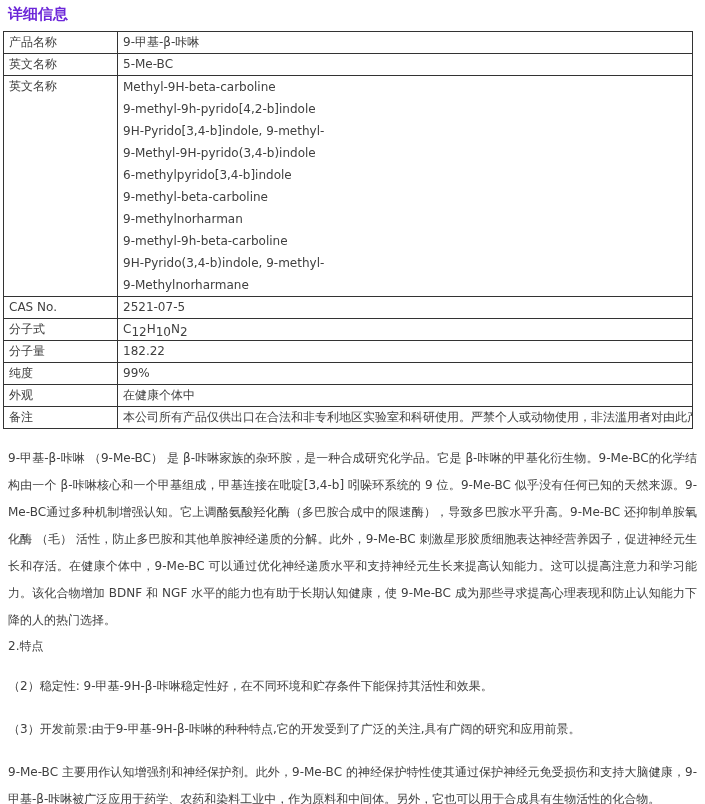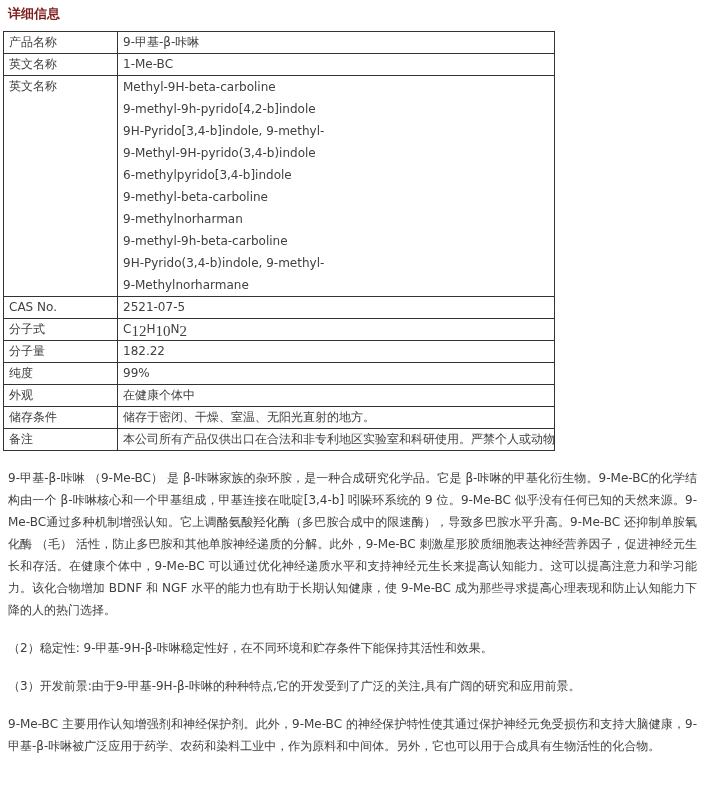--- a/index.html
+++ b/index.html
@@ -7,69 +7,69 @@
     margin: 0; padding: 0;
     width: 705px; height: 804px;
     background: #ffffff;
     color: #404040;
     font-family: "DejaVu Sans", "Liberation Sans", sans-serif;
     font-size: 12px;
     overflow: hidden;
   }
   .page { width: 705px; }
   .title {
-    font-size: 13px;
+    font-size: 15px;
     font-weight: bold;
-    color: #7f1d1d;
+    color: #6d28d9;
     margin: 7px 14px 10px 8px;
     line-height: 14px;
   }
   table.info-table {
     border-collapse: collapse;
     table-layout: fixed;
     margin-left: 3px;
-    width: 552px;
+    width: 690px;
   }
   table.info-table td {
     border: 1px solid #333333;
     padding: 0 5px;
     line-height: 21px;
     vertical-align: top;
     overflow: hidden;
     white-space: nowrap;
   }
   td.lbl { width: 114px; }
   td.val-multi { white-space: normal; }
   td.val-wrap { white-space: normal; text-align: justify; }
   .alias-line { line-height: 22px; }
-  sub { font-size: 15px; line-height: 0; font-family: Liberation Serif, serif; }
+  sub { font-size: 12px; line-height: 0; }
   .sections { margin: 9px 8px 0 8px; }
   .sec-h { line-height: 22px; margin: 0; }
   .para {
     margin: 16px 0 1px 0;
-    line-height: 22px;
+    line-height: 27px;
     text-align: justify;
   }
 </style>
 </head>
 <body>
 
 <div class="page">
 
   <div class="title">详细信息</div>
 
   <table class="info-table">
     <tbody>
       <tr>
         <td class="lbl">产品名称</td>
         <td>9-甲基-β-咔啉</td>
       </tr>
       <tr>
         <td class="lbl">英文名称</td>
-        <td>1-Me-BC</td>
+        <td>5-Me-BC</td>
       </tr>
       <tr>
         <td class="lbl">英文名称</td>
         <td class="val-multi">
           <div class="alias-line">Methyl-9H-beta-carboline</div>
           <div class="alias-line">9-methyl-9h-pyrido[4,2-b]indole</div>
           <div class="alias-line">9H-Pyrido[3,4-b]indole, 9-methyl-</div>
           <div class="alias-line">9-Methyl-9H-pyrido(3,4-b)indole</div>
           <div class="alias-line">6-methylpyrido[3,4-b]indole</div>
           <div class="alias-line">9-methyl-beta-carboline</div>
@@ -93,32 +93,29 @@
       </tr>
       <tr>
         <td class="lbl">纯度</td>
         <td>99%</td>
       </tr>
       <tr>
         <td class="lbl">外观</td>
         <td>在健康个体中</td>
       </tr>
       <tr>
-        <td class="lbl">储存条件</td>
-        <td>储存于密闭、干燥、室温、无阳光直射的地方。</td>
-      </tr>
-      <tr>
         <td class="lbl">备注</td>
         <td class="val-wrap">本公司所有产品仅供出口在合法和非专利地区实验室和科研使用。严禁个人或动物使用，非法滥用者对由此产生的后果负完全责任。</td>
       </tr>
     </tbody>
   </table>
 
   <div class="sections">
     <p class="para">9-甲基-β-咔啉 （9-Me-BC） 是 β-咔啉家族的杂环胺，是一种合成研究化学品。它是 β-咔啉的甲基化衍生物。9-Me-BC的化学结构由一个 β-咔啉核心和一个甲基组成，甲基连接在吡啶[3,4-b] 吲哚环系统的 9 位。9-Me-BC 似乎没有任何已知的天然来源。9-Me-BC通过多种机制增强认知。它上调酪氨酸羟化酶（多巴胺合成中的限速酶），导致多巴胺水平升高。9-Me-BC 还抑制单胺氧化酶 （毛） 活性，防止多巴胺和其他单胺神经递质的分解。此外，9-Me-BC 刺激星形胶质细胞表达神经营养因子，促进神经元生长和存活。在健康个体中，9-Me-BC 可以通过优化神经递质水平和支持神经元生长来提高认知能力。这可以提高注意力和学习能力。该化合物增加 BDNF 和 NGF 水平的能力也有助于长期认知健康，使 9-Me-BC 成为那些寻求提高心理表现和防止认知能力下降的人的热门选择。</p>
 
+    <div class="sec-h">2.特点</div>
     <p class="para">（2）稳定性: 9-甲基-9H-β-咔啉稳定性好，在不同环境和贮存条件下能保持其活性和效果。</p>
     <p class="para">（3）开发前景:由于9-甲基-9H-β-咔啉的种种特点,它的开发受到了广泛的关注,具有广阔的研究和应用前景。</p>
 
     <p class="para">9-Me-BC 主要用作认知增强剂和神经保护剂。此外，9-Me-BC 的神经保护特性使其通过保护神经元免受损伤和支持大脑健康，9-甲基-β-咔啉被广泛应用于药学、农药和染料工业中，作为原料和中间体。另外，它也可以用于合成具有生物活性的化合物。</p>
   </div>
 
 </div>
 
 </body></html>

